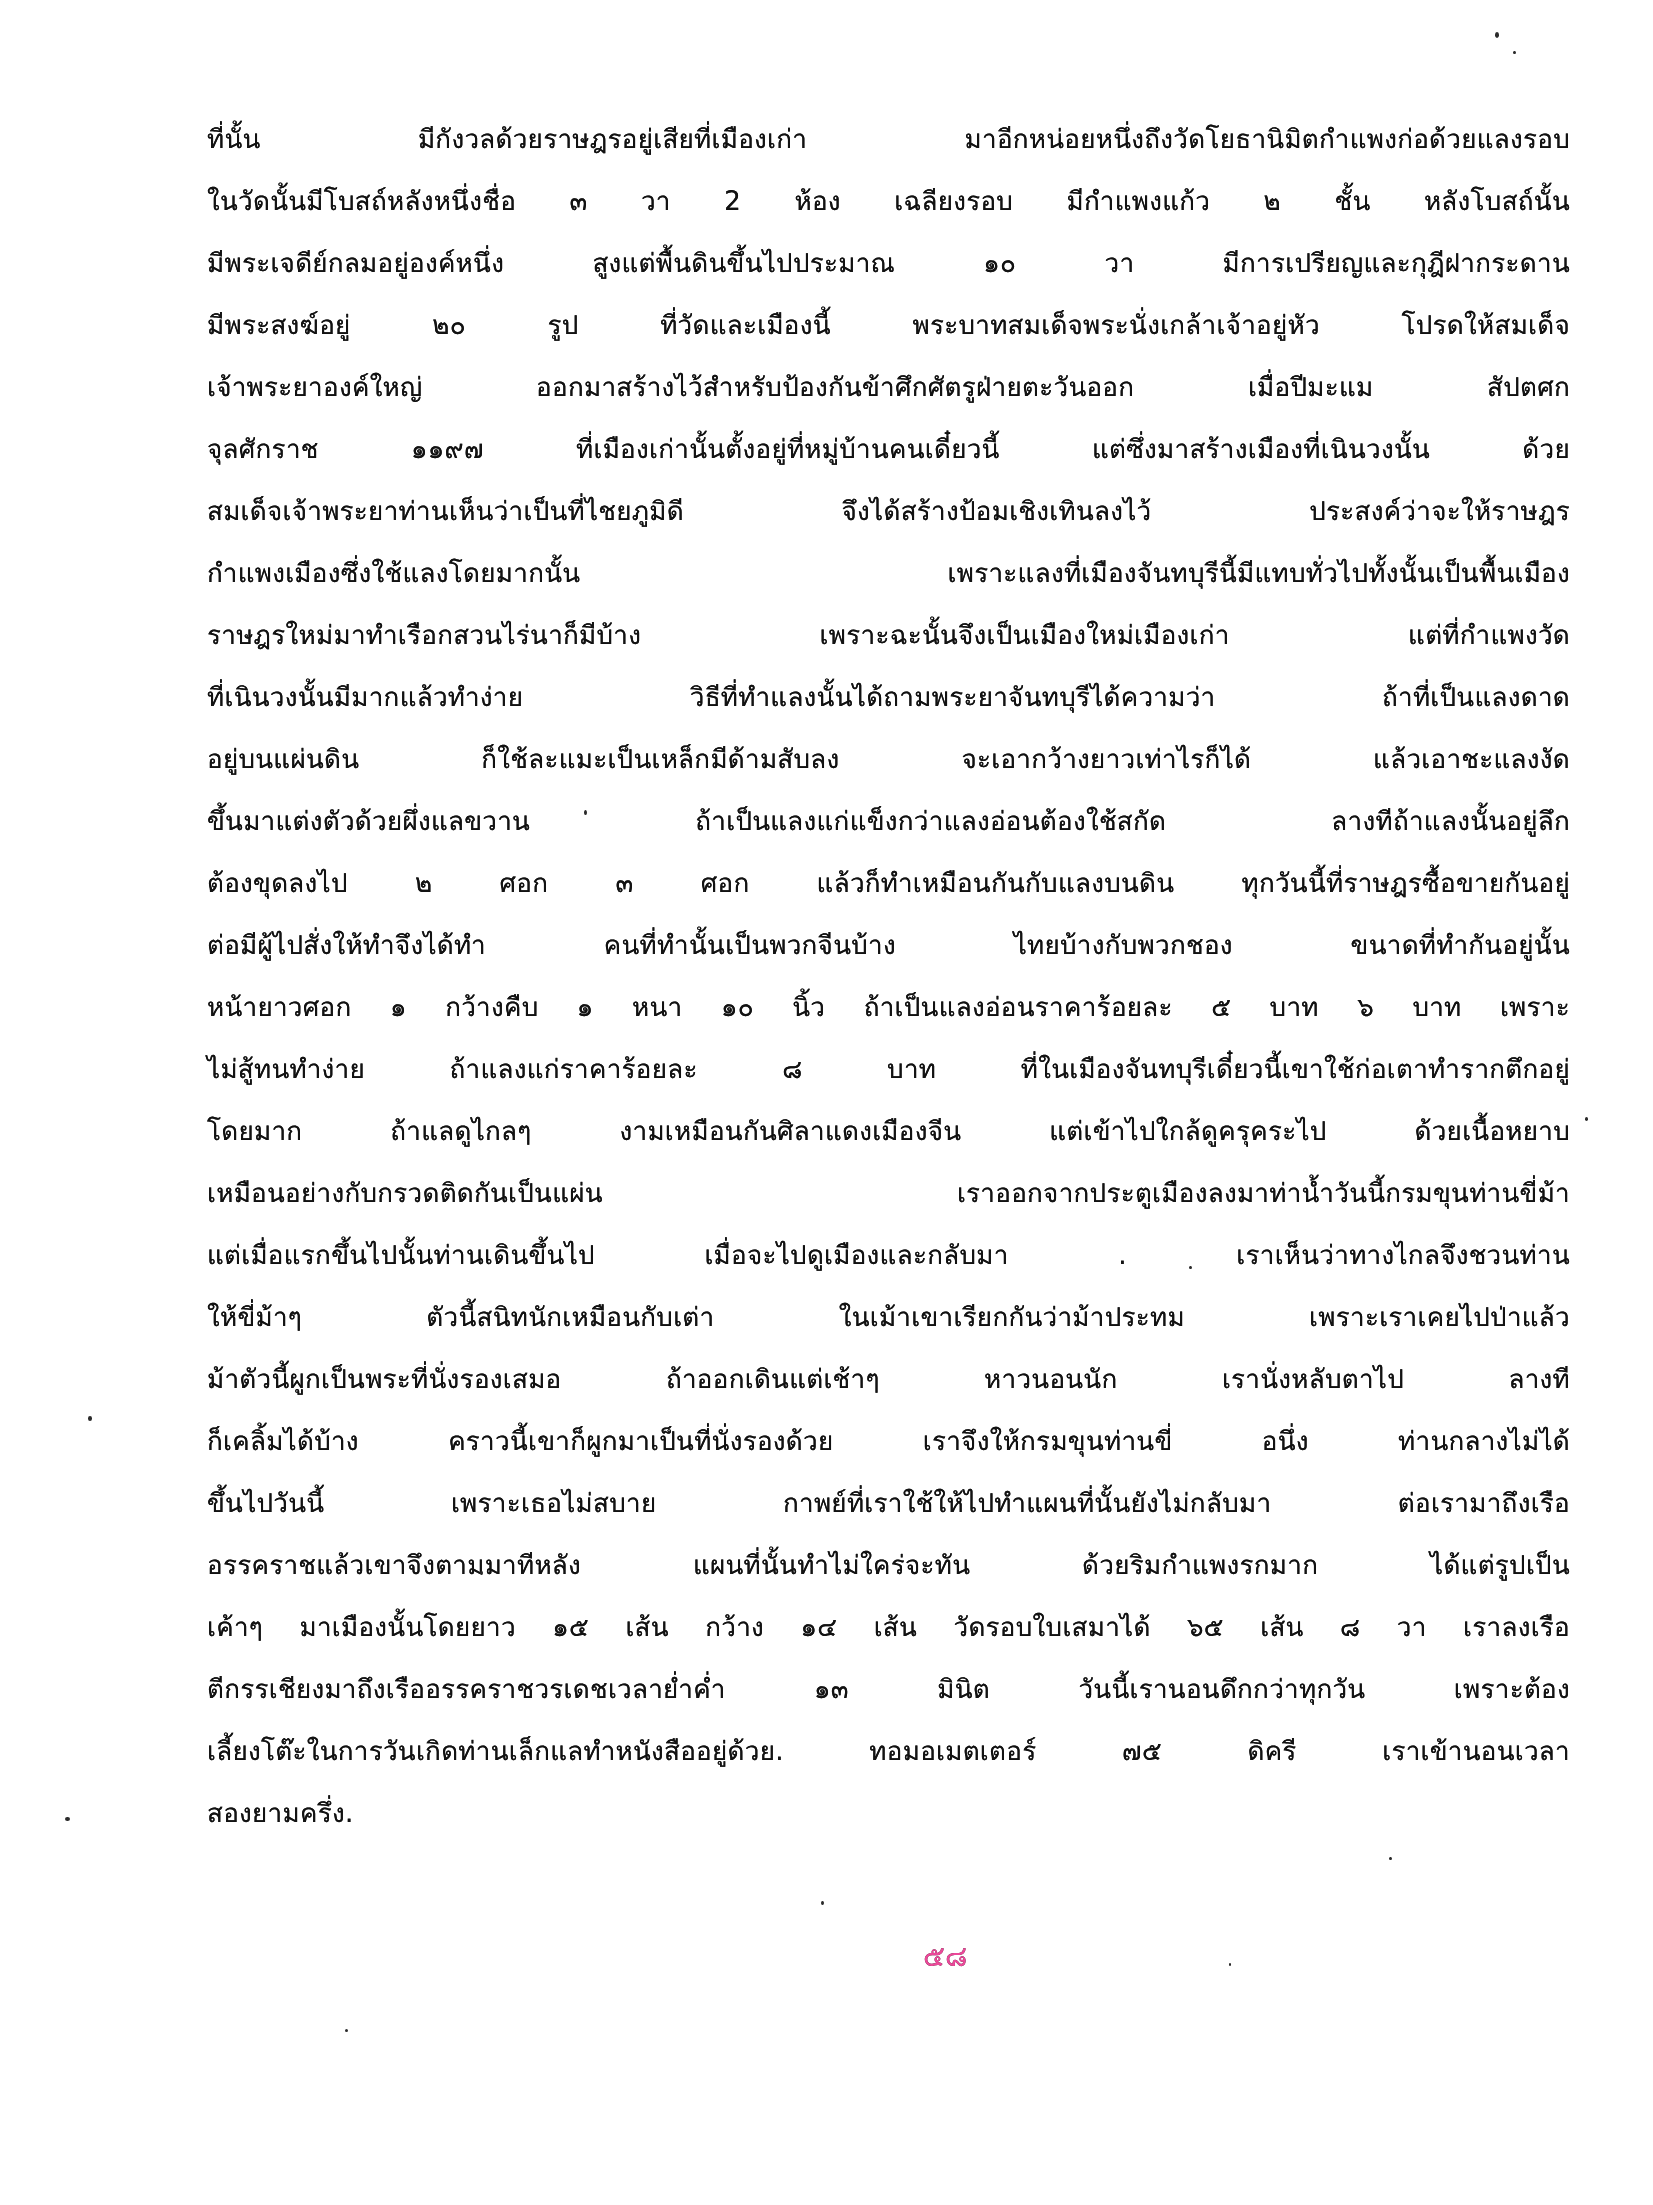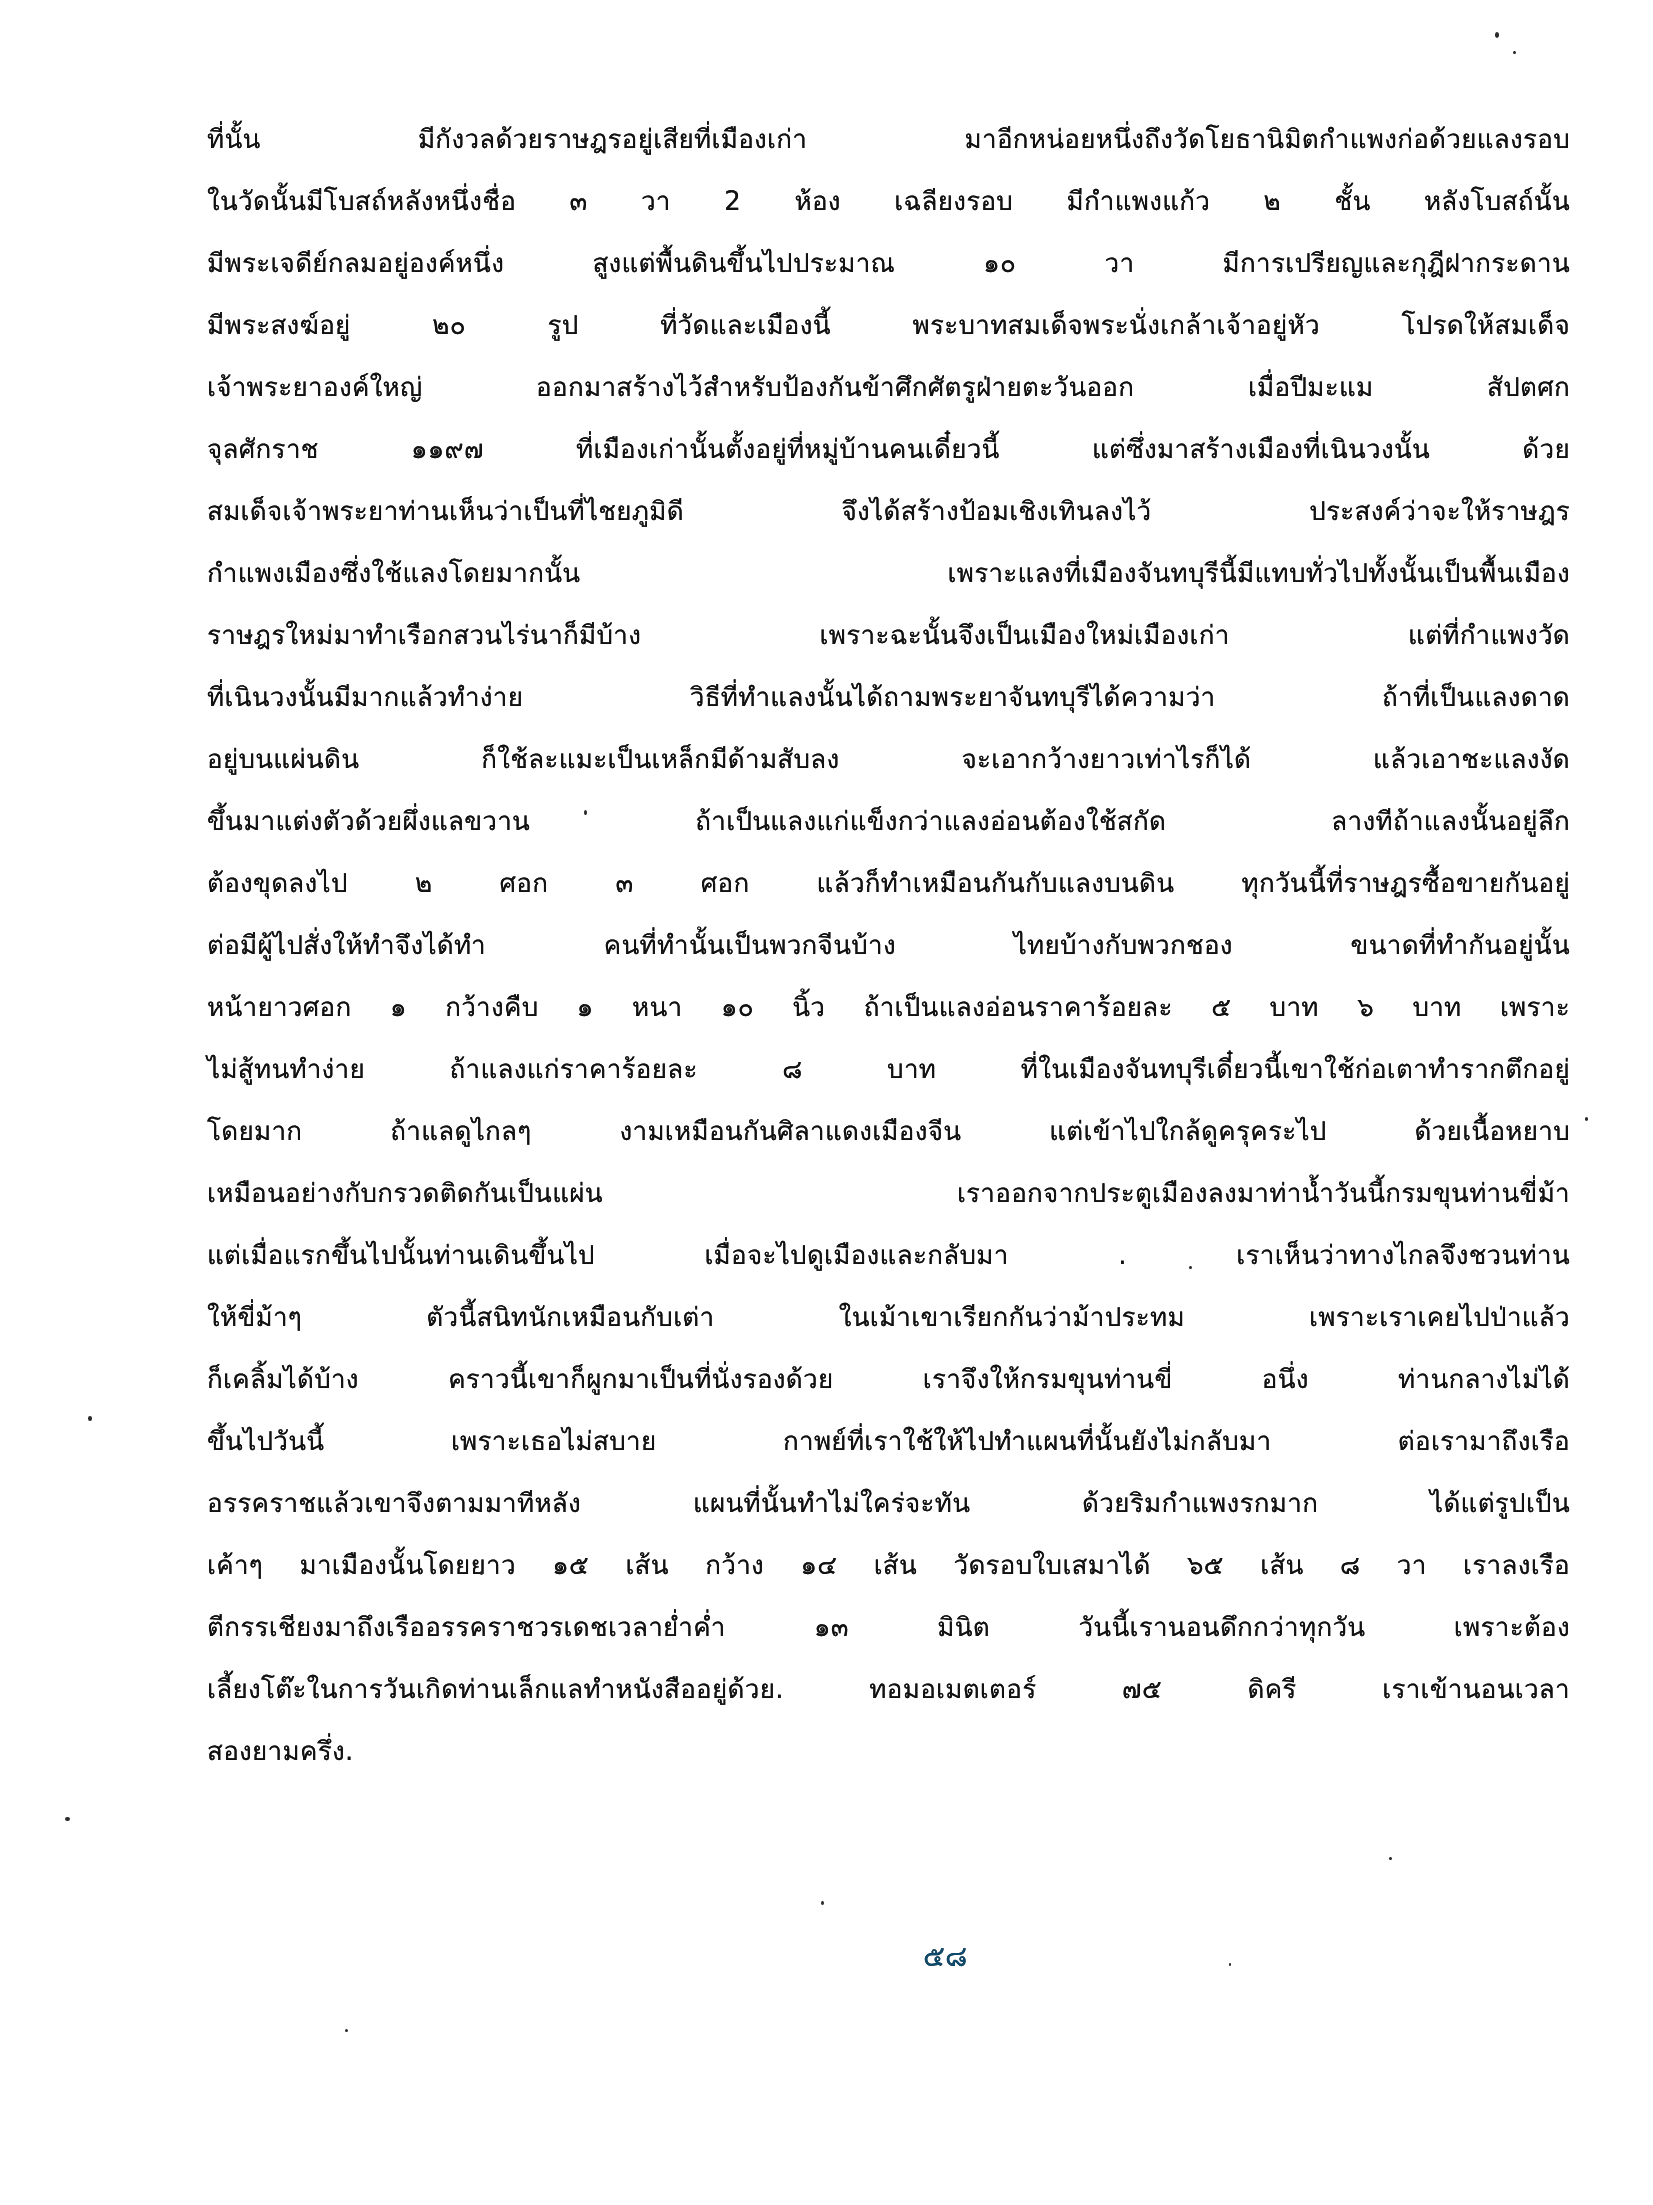--- a/index.html
+++ b/index.html
@@ -39,21 +39,21 @@
   .text-line:last-child {
     text-align: center;
     text-align-last: left;
   }
   .page-number {
     position: absolute;
     left: 923px;
     top: 1940px;
     font-size: 29px;
     line-height: 33px;
-    color: #0c4a6e;
+    color: #ec4899;
     text-shadow: 0 0 0.3px #222;
   }
   
   .speck {
     position: absolute;
     background: #2a2a2a;
     border-radius: 50%;
   }
   .s1  { left: 1495px; top: 32px;   width: 3.9px; height: 5.5px; }
   .s2  { left: 1513px; top: 51px;   width: 2.8px; height: 3.3px;  }
@@ -87,20 +87,21 @@
       <div class="text-line">อยู่บนแผ่นดิน  ก็ใช้ละแมะเป็นเหล็กมีด้ามสับลง  จะเอากว้างยาวเท่าไรก็ได้  แล้วเอาชะแลงงัด</div>
       <div class="text-line">ขึ้นมาแต่งตัวด้วยผึ่งแลขวาน  ถ้าเป็นแลงแก่แข็งกว่าแลงอ่อนต้องใช้สกัด  ลางทีถ้าแลงนั้นอยู่ลึก</div>
       <div class="text-line">ต้องขุดลงไป ๒ ศอก ๓ ศอก  แล้วก็ทำเหมือนกันกับแลงบนดิน  ทุกวันนี้ที่ราษฎรซื้อขายกันอยู่</div>
       <div class="text-line">ต่อมีผู้ไปสั่งให้ทำจึงได้ทำ  คนที่ทำนั้นเป็นพวกจีนบ้าง  ไทยบ้างกับพวกชอง  ขนาดที่ทำกันอยู่นั้น</div>
       <div class="text-line">หน้ายาวศอก ๑  กว้างคืบ ๑  หนา ๑๐ นิ้ว  ถ้าเป็นแลงอ่อนราคาร้อยละ ๕ บาท ๖ บาท  เพราะ</div>
       <div class="text-line">ไม่สู้ทนทำง่าย  ถ้าแลงแก่ราคาร้อยละ ๘ บาท  ที่ในเมืองจันทบุรีเดี๋ยวนี้เขาใช้ก่อเตาทำรากตึกอยู่</div>
       <div class="text-line">โดยมาก  ถ้าแลดูไกลๆ งามเหมือนกันศิลาแดงเมืองจีน  แต่เข้าไปใกล้ดูครุคระไป  ด้วยเนื้อหยาบ</div>
       <div class="text-line">เหมือนอย่างกับกรวดติดกันเป็นแผ่น  เราออกจากประตูเมืองลงมาท่าน้ำวันนี้กรมขุนท่านขี่ม้า</div>
       <div class="text-line">แต่เมื่อแรกขึ้นไปนั้นท่านเดินขึ้นไป  เมื่อจะไปดูเมืองและกลับมา .  เราเห็นว่าทางไกลจึงชวนท่าน</div>
       <div class="text-line">ให้ขี่ม้าๆ  ตัวนี้สนิทนักเหมือนกับเต่า  ในเม้าเขาเรียกกันว่าม้าประทม  เพราะเราเคยไปป่าแล้ว</div>
+      <div class="text-line">ม้าตัวนี้ผูกเป็นพระที่นั่งรองเสมอ  ถ้าออกเดินแต่เช้าๆ  หาวนอนนัก  เรานั่งหลับตาไป  ลางที</div>
       <div class="text-line">ก็เคลิ้มได้บ้าง  คราวนี้เขาก็ผูกมาเป็นที่นั่งรองด้วย  เราจึงให้กรมขุนท่านขี่  อนึ่ง ท่านกลางไม่ได้</div>
       <div class="text-line">ขึ้นไปวันนี้  เพราะเธอไม่สบาย  กาพย์ที่เราใช้ให้ไปทำแผนที่นั้นยังไม่กลับมา  ต่อเรามาถึงเรือ</div>
       <div class="text-line">อรรคราชแล้วเขาจึงตามมาทีหลัง  แผนที่นั้นทำไม่ใคร่จะทัน  ด้วยริมกำแพงรกมาก  ได้แต่รูปเป็น</div>
       <div class="text-line">เค้าๆ มาเมืองนั้นโดยยาว ๑๕ เส้น  กว้าง ๑๔ เส้น  วัดรอบใบเสมาได้ ๖๕ เส้น ๘ วา  เราลงเรือ</div>
       <div class="text-line">ตีกรรเชียงมาถึงเรืออรรคราชวรเดชเวลาย่ำค่ำ ๑๓ มินิต  วันนี้เรานอนดึกกว่าทุกวัน  เพราะต้อง</div>
       <div class="text-line">เลี้ยงโต๊ะในการวันเกิดท่านเล็กแลทำหนังสืออยู่ด้วย.  ทอมอเมตเตอร์ ๗๕ ดิครี  เราเข้านอนเวลา</div>
       <div class="text-line">สองยามครึ่ง.</div>
     </div>
 
   <div class="page-number">๕๘</div>

